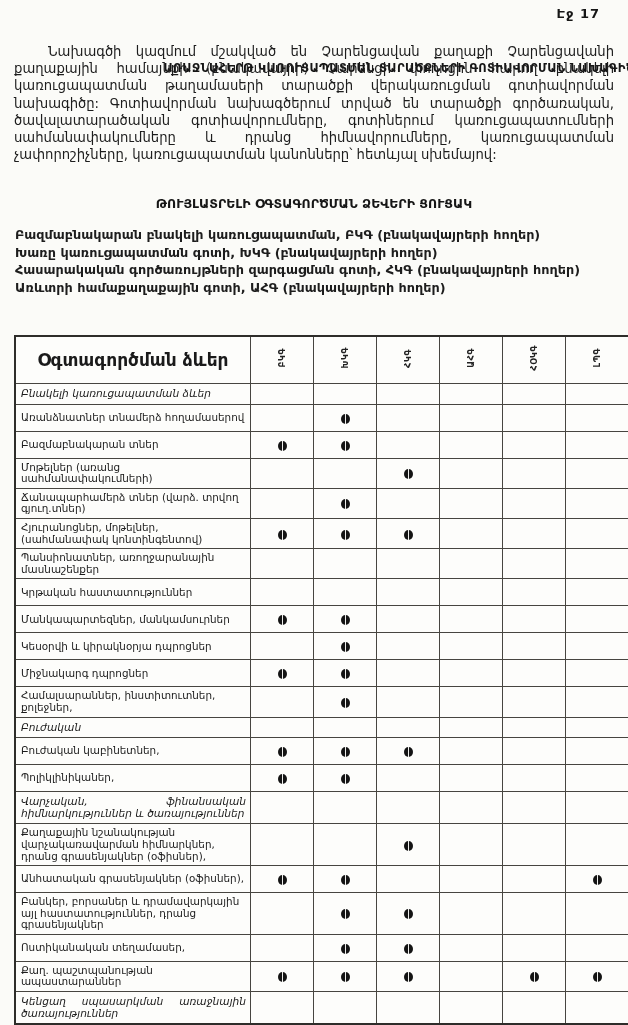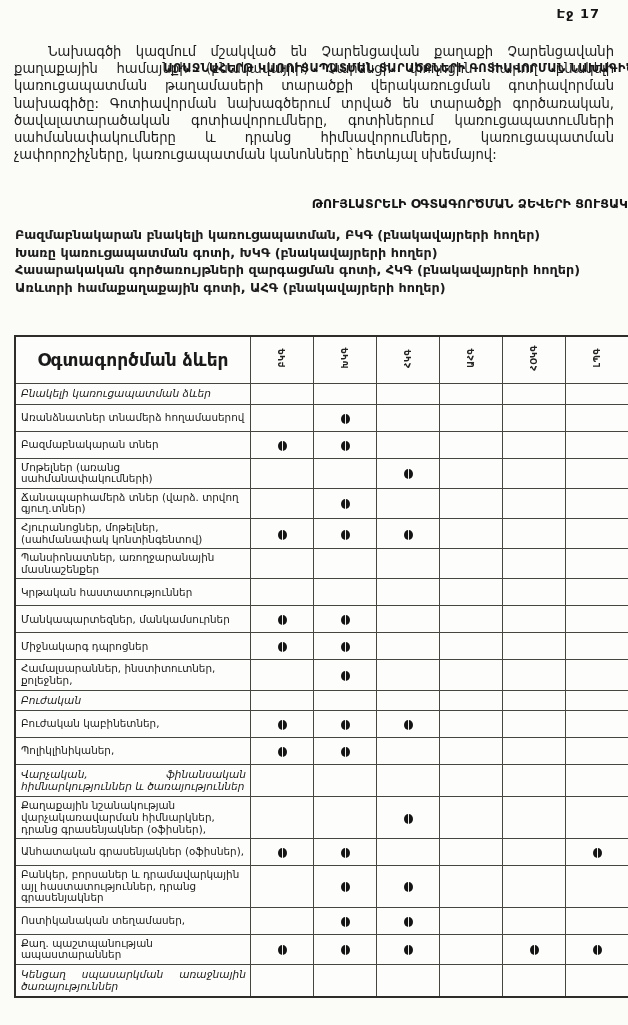--- a/index.html
+++ b/index.html
@@ -21,21 +21,21 @@
     letter-spacing:.3px;
     margin-top:36px;
   }
   .intro{
     position:absolute;top:43px;left:14px;width:600px;
     font-size:13.2px;line-height:17.2px;text-align:justify;
     text-indent:34px;color:#1d1d1d;
   }
   .list-title{
     position:absolute;top:196px;left:0;width:100%;
-    text-align:right;font-size:12.5px;font-weight:bold;color:#161616;
+    text-align:center;font-size:12.5px;font-weight:bold;color:#161616;
   }
   .legend{
     position:absolute;top:226px;left:15px;width:600px;
     font-size:12.8px;line-height:17.6px;color:#1d1d1d;
   }
   .legend .legend-line{white-space:nowrap;font-weight:bold;}
   table.uses{
     position:absolute;top:335px;left:14px;width:604px;
     border-collapse:collapse;table-layout:fixed;
     background:#fdfdfb;
@@ -190,20 +190,29 @@
         <tr class="item-row">
           <td class="label-cell">Մանկապարտեզներ, մանկամսուրներ</td>
           <td class="mark-cell"><span class="dot"></span></td>
           <td class="mark-cell"><span class="dot"></span></td>
           <td class="mark-cell"></td>
           <td class="mark-cell"></td>
           <td class="mark-cell"></td>
           <td class="mark-cell"></td>
         </tr>
         <tr class="item-row">
+          <td class="label-cell">Կեսօրվի և կիրակնօրյա դպրոցներ</td>
+          <td class="mark-cell"></td>
+          <td class="mark-cell"><span class="dot"></span></td>
+          <td class="mark-cell"></td>
+          <td class="mark-cell"></td>
+          <td class="mark-cell"></td>
+          <td class="mark-cell"></td>
+        </tr>
+        <tr class="item-row">
           <td class="label-cell">Միջնակարգ դպրոցներ</td>
           <td class="mark-cell"><span class="dot"></span></td>
           <td class="mark-cell"><span class="dot"></span></td>
           <td class="mark-cell"></td>
           <td class="mark-cell"></td>
           <td class="mark-cell"></td>
           <td class="mark-cell"></td>
         </tr>
         <tr class="item-row">
           <td class="label-cell">Համալսարաններ, ինստիտուտներ, քոլեջներ,</td>

